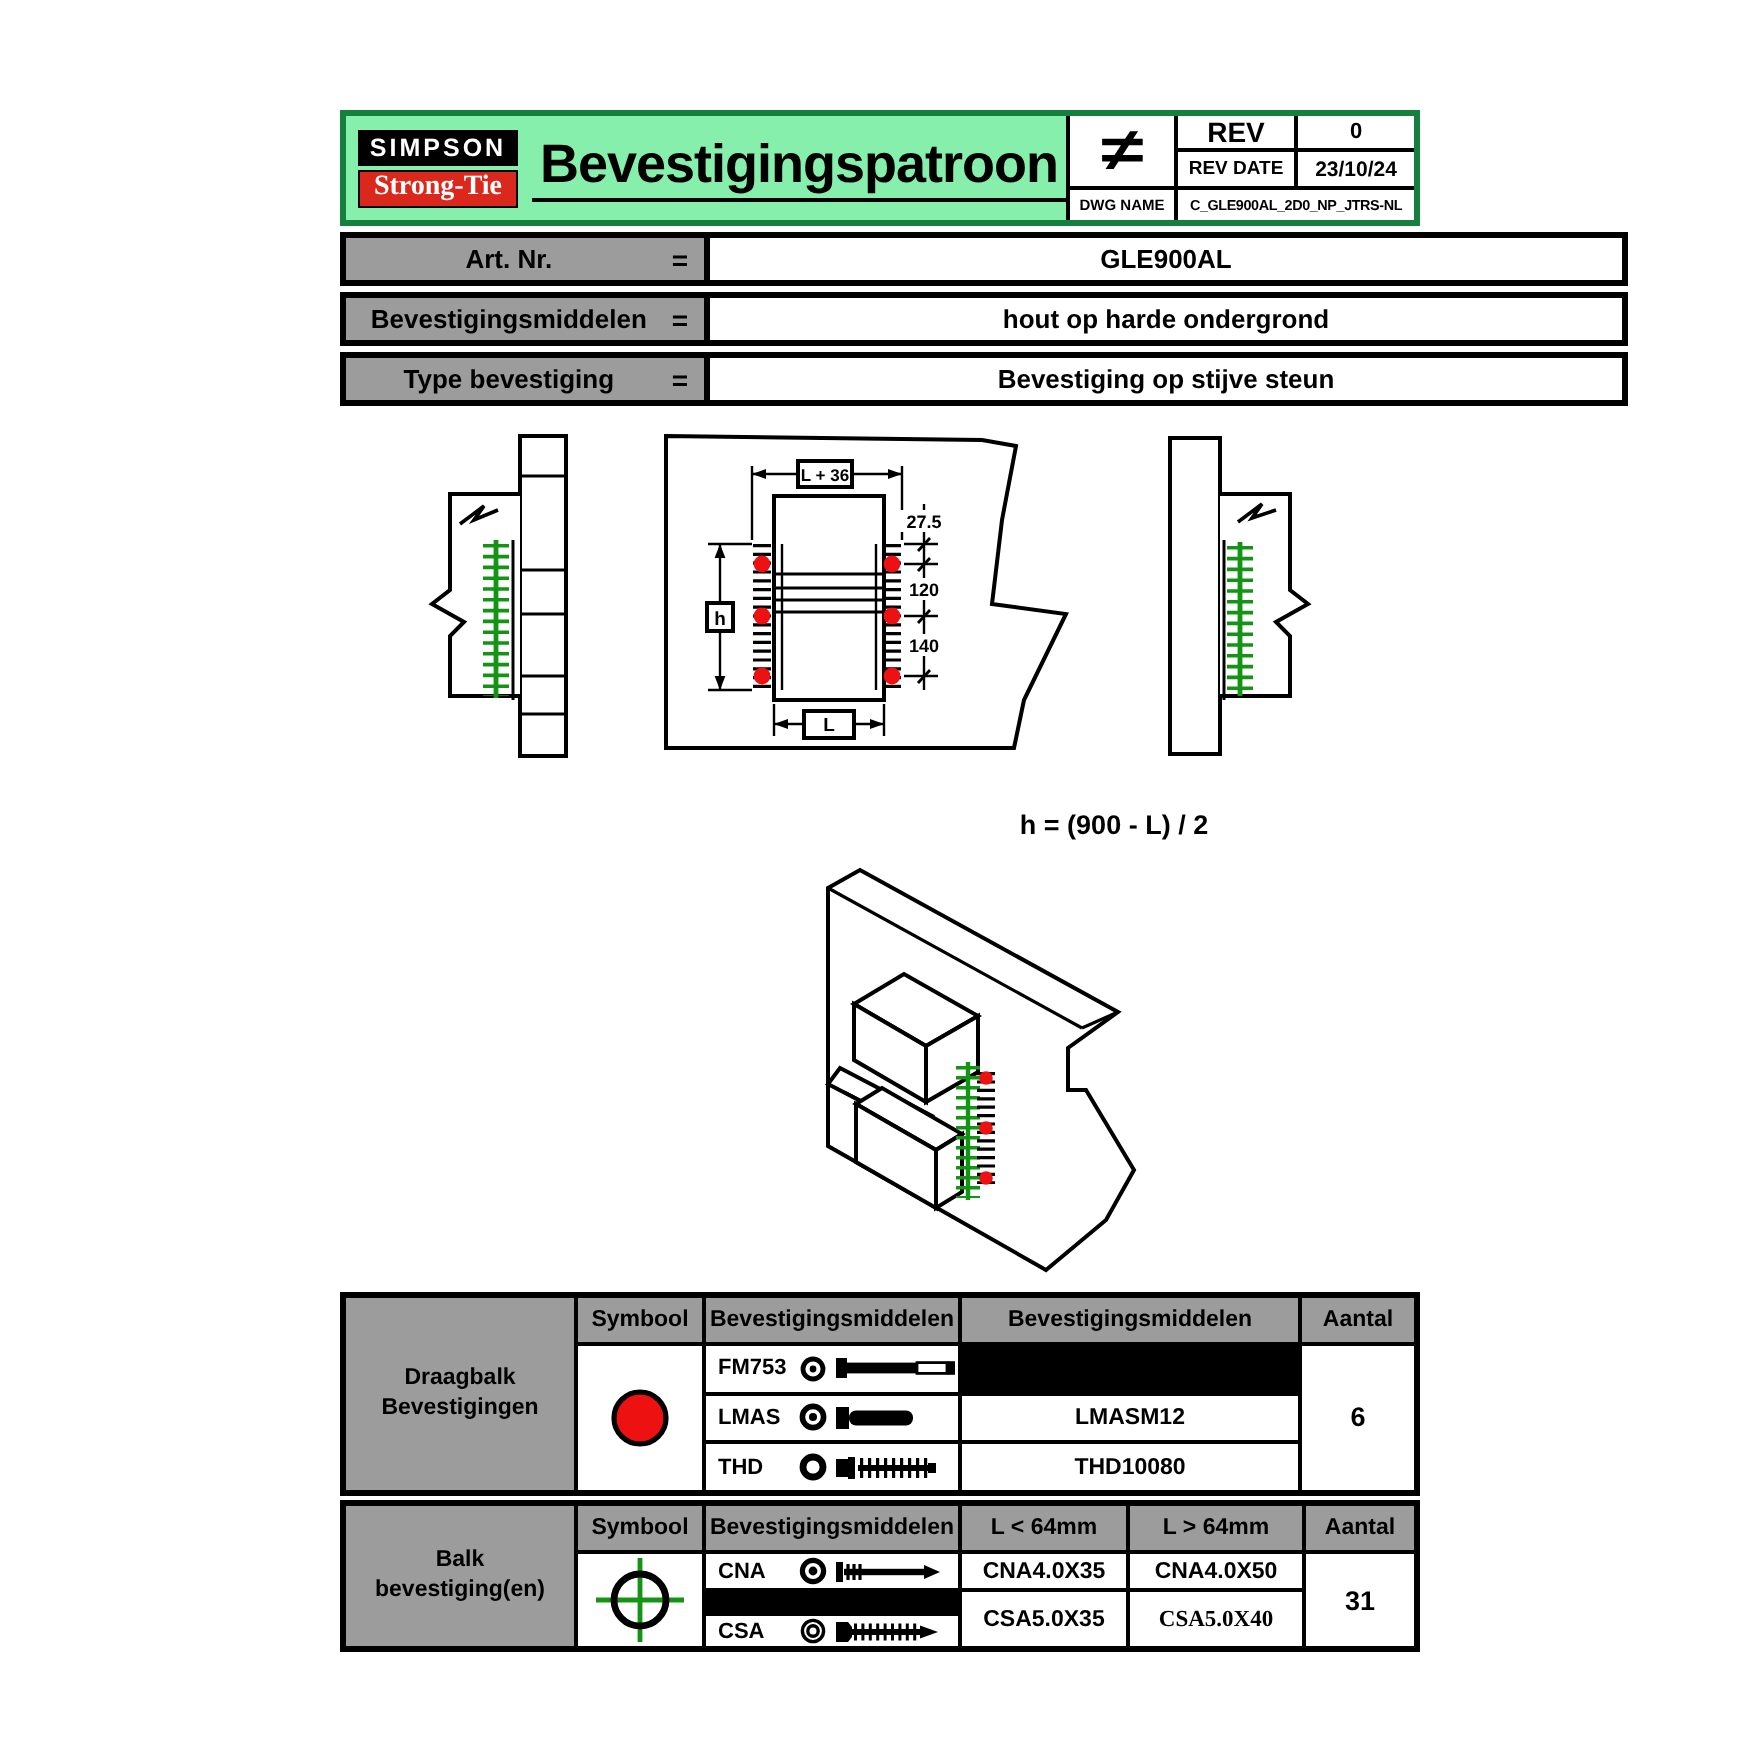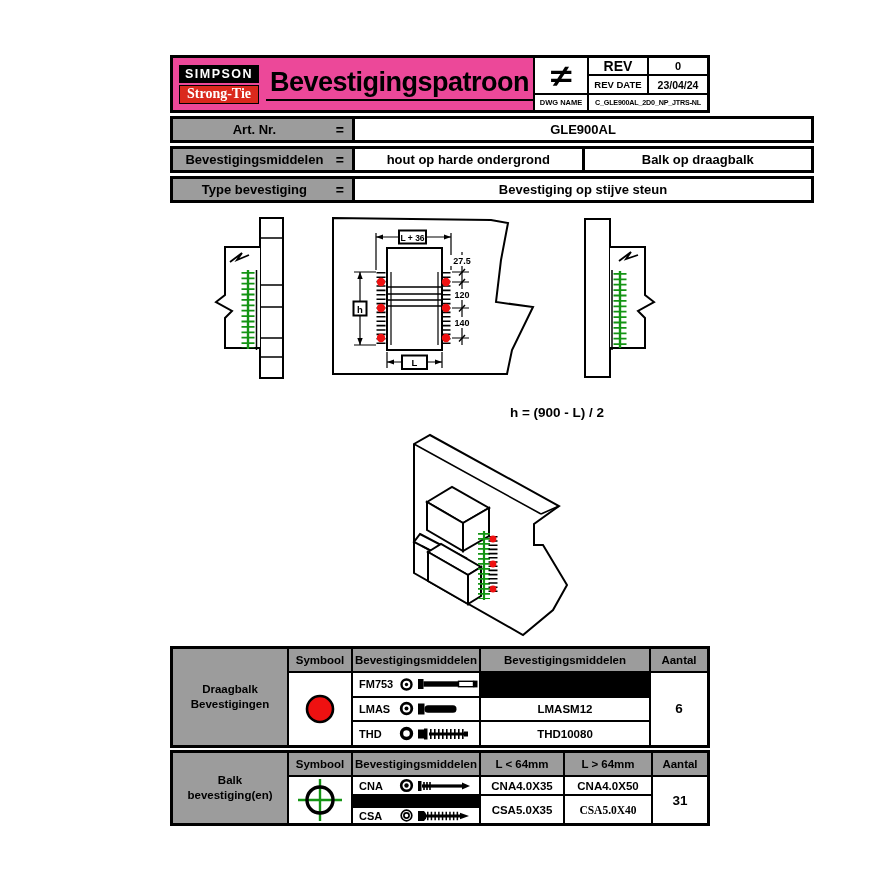--- a/index.html
+++ b/index.html
@@ -3,21 +3,21 @@
 <meta charset="utf-8">
 <style>
   html,body { margin:0; padding:0; }
   body {
     width:880px; height:880px; background:#fff; position:relative;
     font-family:"Liberation Sans", sans-serif; color:#000;
   }
   .abs { position:absolute; box-sizing:border-box; }
 
   
-  .hdr { left:170px; top:55px; width:540px; height:58px; border:3px solid #000000; display:flex; background:#ec4899; }
+  .hdr { left:170px; top:55px; width:540px; height:58px; border:3px solid #15803d; display:flex; background:#86efac; }
   .logo-cell { width:92px; display:flex; flex-direction:column; align-items:center; justify-content:center; gap:2px; }
   .logo-simpson { background:#000; color:#fff; font-weight:bold; font-size:12.5px; letter-spacing:1.5px; width:80px; text-align:center; padding:2px 0; box-sizing:border-box; }
   .logo-strongtie { background:#da291c; color:#fff; font-family:"Liberation Serif", serif; font-weight:bold; font-size:14px; width:80px; text-align:center; padding:0 0 1px 0; border:1px solid #000; box-sizing:border-box; }
   .title-cell { flex:1; display:flex; align-items:center; justify-content:flex-end; }
   .title-text { font-size:27px; font-weight:bold; border-bottom:2.5px solid #000; padding:0 4px 1px 4px; letter-spacing:-0.5px; }
   .projrev { width:172px; border-left:2px solid #000; background:#000; display:grid;
              grid-template-columns:52px 58px 1fr; grid-template-rows:16px 17px 1fr; gap:2px; }
   .projrev > div { background:#fff; display:flex; align-items:center; justify-content:center; font-weight:bold; }
   .cell-sym { grid-area:1/1/3/2; font-size:30px; }
   .cell-sym span { transform:scaleX(1.3); display:inline-block; }
@@ -72,21 +72,21 @@
   <div class="title-cell">
     <span class="title-text">Bevestigingspatroon</span>
   </div>
   <div class="projrev">
     <div class="cell-sym">
         <span>≠</span>
       </div>
     <div class="cell-revlbl">REV</div>
     <div class="cell-revval">0</div>
     <div class="cell-rdlbl">REV DATE</div>
-    <div class="cell-rdval">23/04/24</div>
+    <div class="cell-rdval">23/10/24</div>
     <div class="cell-dwglbl">DWG NAME</div>
     <div class="cell-dwgval">C_GLE900AL_2D0_NP_JTRS-NL</div>
   </div>
 </div>
 
 <div class="abs info-row ir1">
   <div class="info-label">
     <span class="lbl">Art. Nr.</span>
     <span class="eq">=</span>
   </div>
@@ -94,21 +94,20 @@
       <div class="info-val">GLE900AL</div>
     </div>
 </div>
 <div class="abs info-row ir2">
   <div class="info-label">
     <span class="lbl">Bevestigingsmiddelen</span>
     <span class="eq">=</span>
   </div>
   <div class="info-vals">
     <div class="info-val">hout op harde ondergrond</div>
-    <div class="info-val">Balk op draagbalk</div>
   </div>
 </div>
 <div class="abs info-row ir3">
   <div class="info-label">
     <span class="lbl">Type bevestiging</span>
     <span class="eq">=</span>
   </div>
   <div class="info-vals">
       <div class="info-val">Bevestiging op stijve steun</div>
     </div>

